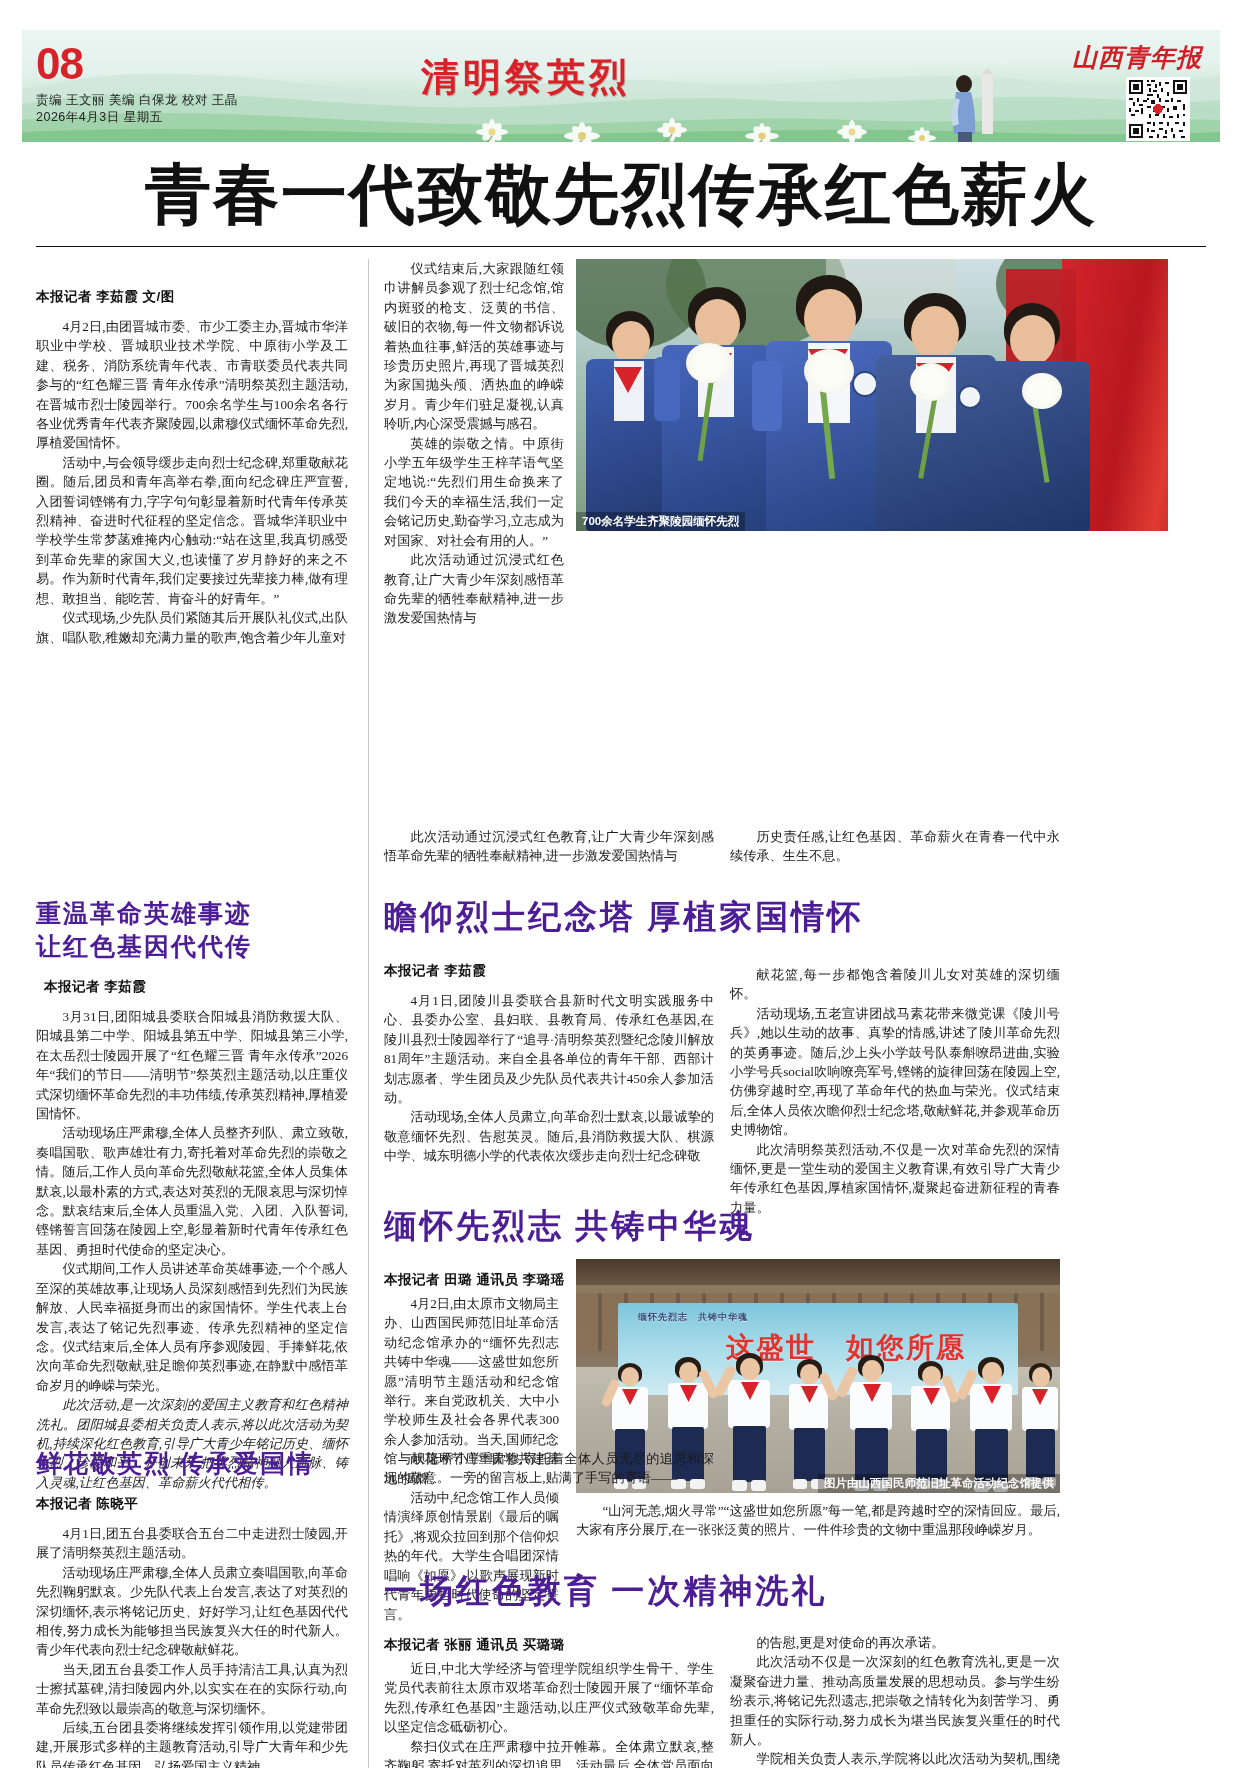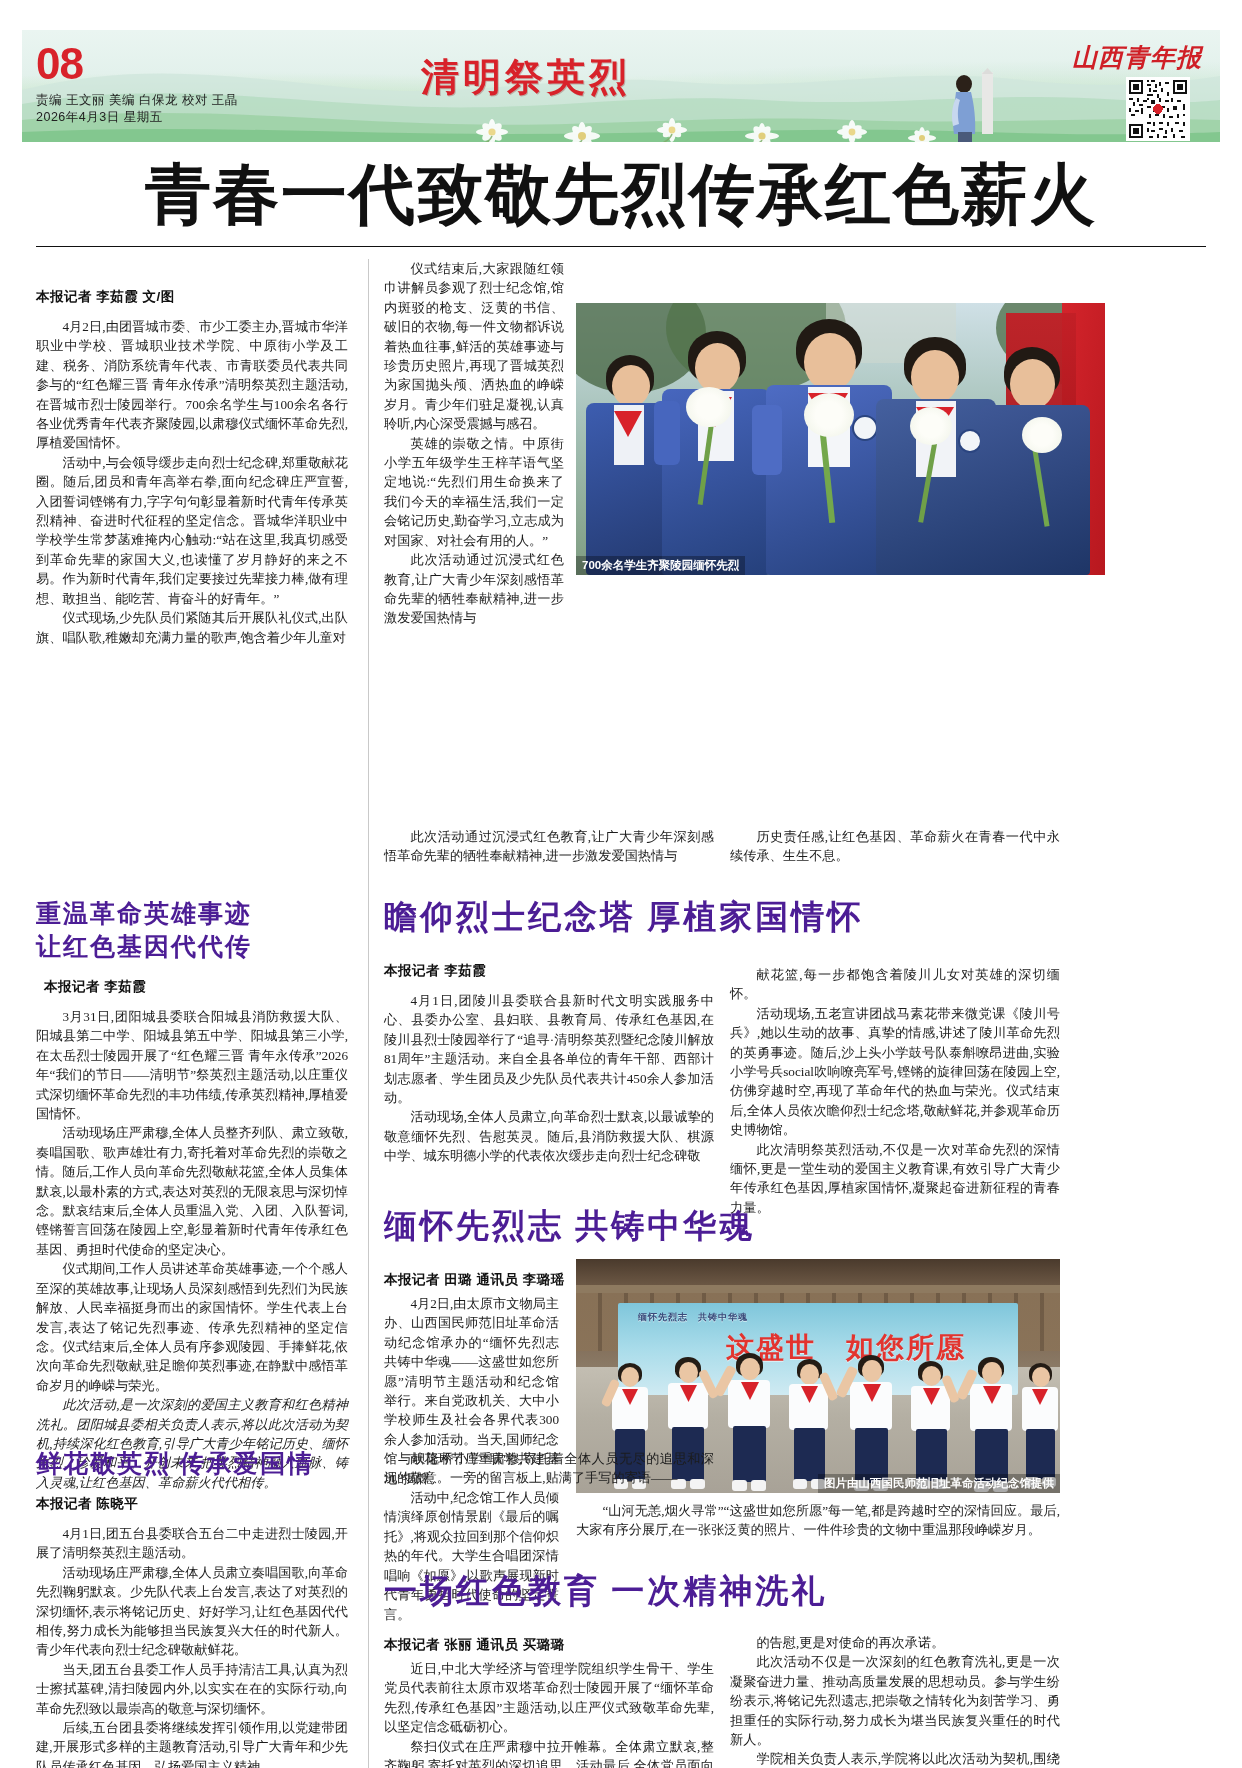--- a/index.html
+++ b/index.html
@@ -334,21 +334,21 @@
       <p class="art" style="width:312px;">活动中,与会领导缓步走向烈士纪念碑,郑重敬献花圈。随后,团员和青年高举右拳,面向纪念碑庄严宣誓,入团誓词铿锵有力,字字句句彰显着新时代青年传承英烈精神、奋进时代征程的坚定信念。晋城华洋职业中学校学生常梦菡难掩内心触动:“站在这里,我真切感受到革命先辈的家国大义,也读懂了岁月静好的来之不易。作为新时代青年,我们定要接过先辈接力棒,做有理想、敢担当、能吃苦、肯奋斗的好青年。”</p>
       <p class="art" style="width:312px;">仪式现场,少先队员们紧随其后开展队礼仪式,出队旗、唱队歌,稚嫩却充满力量的歌声,饱含着少年儿童对</p>
     </div>
 
     <div class="zone" style="left:348px;top:0;width:180px;">
       <p class="art" style="width:180px;">仪式结束后,大家跟随红领巾讲解员参观了烈士纪念馆,馆内斑驳的枪支、泛黄的书信、破旧的衣物,每一件文物都诉说着热血往事,鲜活的英雄事迹与珍贵历史照片,再现了晋城英烈为家国抛头颅、洒热血的峥嵘岁月。青少年们驻足凝视,认真聆听,内心深受震撼与感召。</p>
       <p class="art" style="width:180px;">英雄的崇敬之情。中原街小学五年级学生王梓芊语气坚定地说:“先烈们用生命换来了我们今天的幸福生活,我们一定会铭记历史,勤奋学习,立志成为对国家、对社会有用的人。”</p>
       <p class="art" style="width:180px;">此次活动通过沉浸式红色教育,让广大青少年深刻感悟革命先辈的牺牲奉献精神,进一步激发爱国热情与</p>
     </div>
 
-    <div class="photo p1" style="position:absolute;left:540px;top:0;width:529px;height:272px;margin-top:44px;">
+    <div class="photo p1" style="position:absolute;left:540px;top:0;width:592px;height:272px;">
       <div class="sky"></div>
       <div class="tree" style="left:-20px;top:-30px;width:150px;height:120px;background:#44633f;"></div>
       <div class="tree" style="left:90px;top:-40px;width:180px;height:130px;background:#52734a;"></div>
       <div class="tree" style="left:420px;top:-35px;width:200px;height:120px;background:#4a6b44;"></div>
       <div style="position:absolute;left:250px;top:-10px;width:130px;height:70px;background:#cfd8cf;opacity:.55;border-radius:6px;"></div>
 
       <div class="flagred" style="left:486px;top:0px;width:150px;height:272px;background:linear-gradient(100deg,#d4242b 0%,#b8181f 45%,#e03a33 70%,#a81318 100%);"></div>
       <div class="flagred" style="left:430px;top:10px;width:70px;height:262px;background:linear-gradient(180deg,#c21f26,#9c1117);opacity:.95;"></div>
 
       <div class="kid" style="left:8px;top:52px;width:90px;height:220px;">

